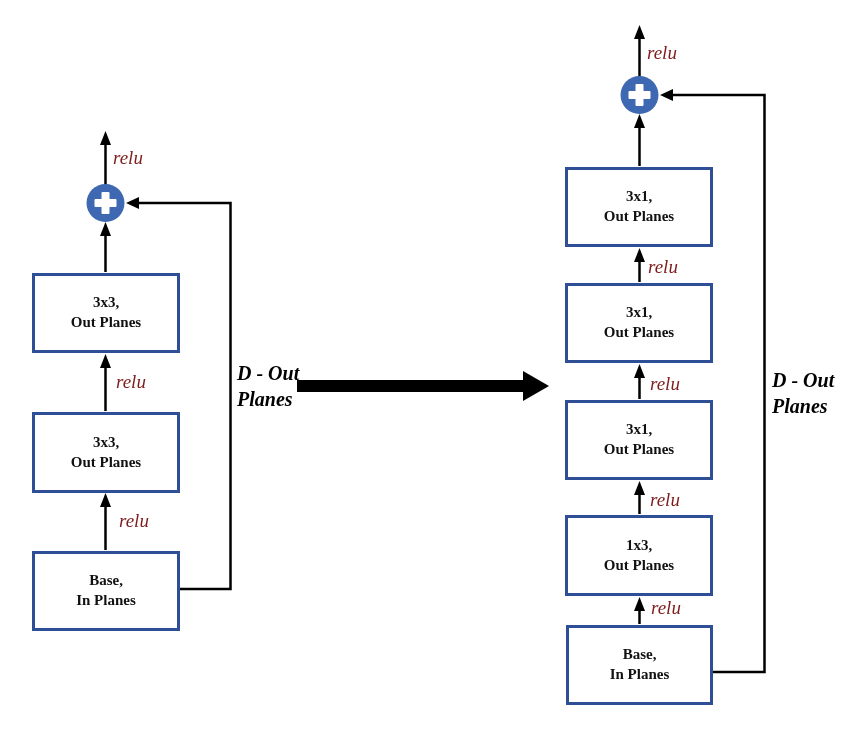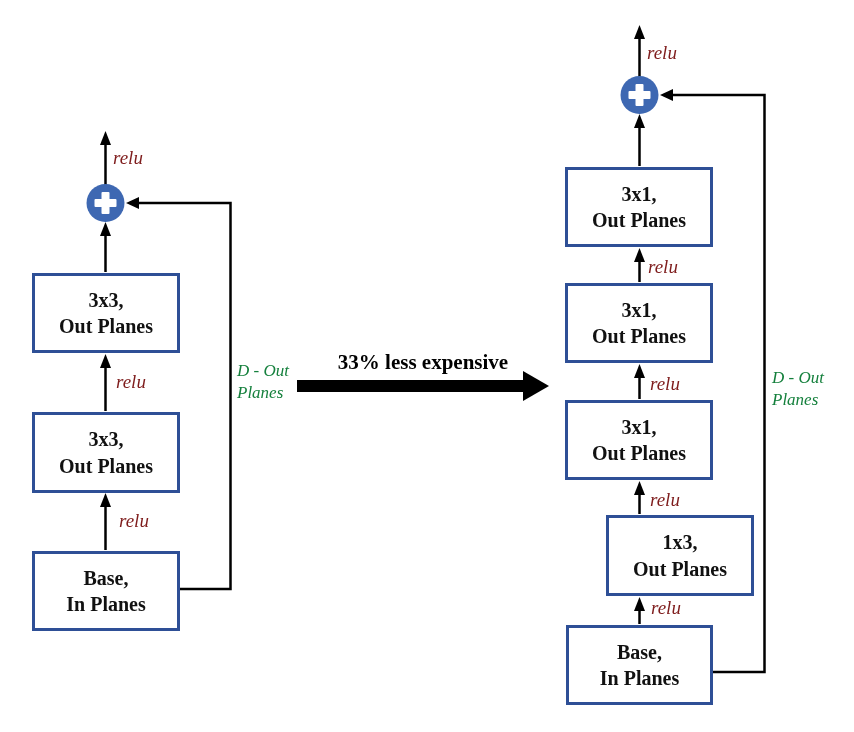--- a/index.html
+++ b/index.html
@@ -20,39 +20,40 @@
   .node {
     position: absolute;
     display: flex;
     flex-direction: column;
     align-items: center;
     justify-content: center;
     background: var(--box-fill, #ffffff);
     border: 3px solid var(--box-border, #2e4f96);
     box-sizing: border-box;
     font-weight: bold;
-    font-size: 20px;
+    font-size: 15px;
     line-height: 1.32;
     text-align: center;
     color: #111111;
   }
   .relu {
     position: absolute;
     font-style: italic;
     font-size: 19px;
     color: #7f1d1d;
     white-space: nowrap;
   }
   .skip-label {
     position: absolute;
     font-style: italic;
-    font-size: 17px;
+    font-size: 20px;
     line-height: 1.32;
-    color: #15803d;
+    color: #000000;
     white-space: nowrap;
+    font-weight: bold;
   }
   .transform-label {
     position: absolute;
     font-weight: bold;
     font-size: 21px;
     text-align: center;
     color: #000000;
     white-space: nowrap;
   }
 </style>
@@ -148,21 +149,20 @@
   <div class="node" style="left:32px; top:551px; width:148px; height:80px;">
     <span>Base,</span>
     <span>In Planes</span>
   </div>
 
   <div class="skip-label" style="left:237px; top:360px;">
     <div>D - Out</div>
     <div>Planes</div>
   </div>
 
-  <div class="transform-label" style="left:297px; top:350px; width:252px;">33% less expensive</div>
 
   <div class="relu" style="left:647px; top:42px;">relu</div>
 
   <div class="node" style="left:565px; top:167px; width:148px; height:80px;">
     <span>3x1,</span>
     <span>Out Planes</span>
   </div>
 
   <div class="relu" style="left:648px; top:256px;">relu</div>
 
@@ -173,21 +173,21 @@
 
   <div class="relu" style="left:650px; top:373px;">relu</div>
 
   <div class="node" style="left:565px; top:400px; width:148px; height:80px;">
     <span>3x1,</span>
     <span>Out Planes</span>
   </div>
 
   <div class="relu" style="left:650px; top:489px;">relu</div>
 
-  <div class="node" style="left:565px; top:515px; width:148px; height:81px;margin-left:41px;">
+  <div class="node" style="left:565px; top:515px; width:148px; height:81px;">
     <span>1x3,</span>
     <span>Out Planes</span>
   </div>
 
   <div class="relu" style="left:651px; top:597px;">relu</div>
 
   <div class="node" style="left:566px; top:625px; width:147px; height:80px;">
     <span>Base,</span>
     <span>In Planes</span>
   </div>

